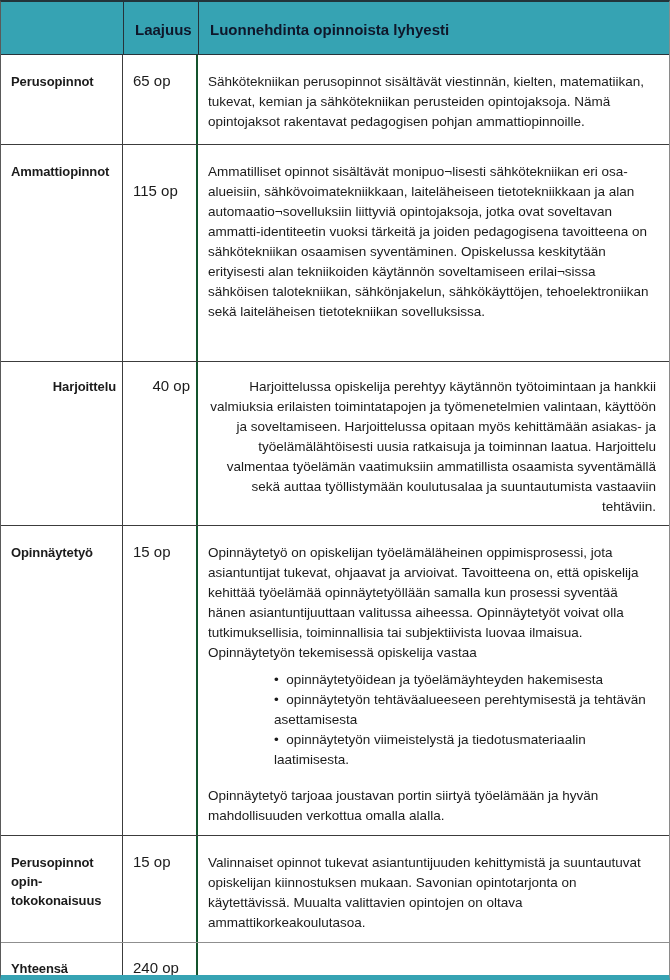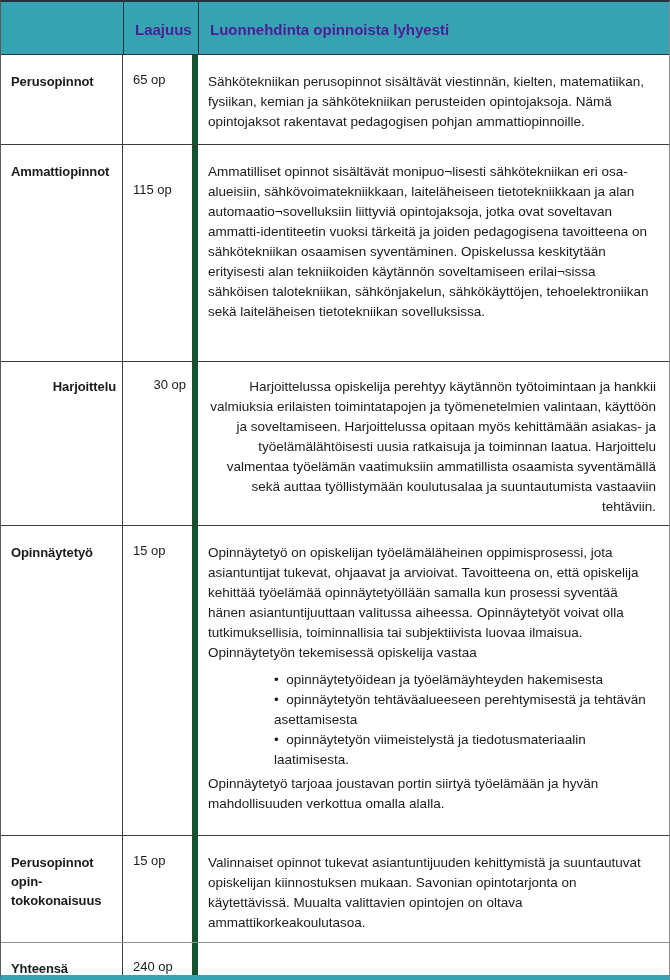--- a/index.html
+++ b/index.html
@@ -29,73 +29,73 @@
 
   
   .row.header {
     background: #36a3b3;
     min-height: 53px;
     border-bottom: 1px solid #27333a;
   }
   .row.header .cell {
     display: flex;
     align-items: center;
-    color: #4c1d95;
+    color: #0f172a;
     font-weight: bold;
     font-size: 15px;
     padding: 2px 6px 0 11px;
   }
   .row.header .cell + .cell { border-left: 1px solid #27333a; }
 
   
   .cell { padding: 17px 6px 8px 10px; }
   .c1 { border-right: 1px solid #3c3c3c; font-weight: bold; font-size: 13px; letter-spacing: -0.1px; white-space: pre-line; line-height: 19px; }
-  .c2 { border-right: 6px solid #14532d; font-size: 13px; }
+  .c2 { border-right: 2px solid #14532d; font-size: 15px; }
   .c3 { font-size: 13.5px; line-height: 20px; padding-right: 13px; text-align: left; }
   .credit-low { padding-top: 37px; }
 
   .r1 { min-height: 90px; }
   .r2 { min-height: 217px; }
   .r3 { min-height: 148px; }
   .r4 { min-height: 310px; }
   .r5 { min-height: 107px; }
   .r6 { min-height: 48px; }
   .r3 .cell { padding-top: 15px; text-align: right; }
   .r6 .cell { padding-top: 16px; }
 
-  .bullet-list { margin-top: 7px; margin-bottom: 4px; }
+  .bullet-list { margin-top: 7px; margin-bottom: 16px; }
   .bullet-item { padding-left: 66px; }
   .bullet-item::before { content: "\2022\00A0\00A0"; }
 </style>
 </head>
 <body>
 
 <div class="doc-table">
 
   <div class="row header">
     <div class="cell"></div>
     <div class="cell">Laajuus</div>
     <div class="cell">Luonnehdinta opinnoista lyhyesti</div>
   </div>
 
   <div class="row r1">
     <div class="cell c1">Perusopinnot</div>
     <div class="cell c2">65 op</div>
-    <div class="cell c3">Sähkötekniikan perusopinnot sisältävät viestinnän, kielten, matematiikan, fysiikan, kemian ja sähkötekniikan perusteiden opintojaksoja. Nämä opintojaksot rakentavat pedagogisen pohjan ammattiopinnoille.</div>
+    <div class="cell c3">Sähkötekniikan perusopinnot sisältävät viestinnän, kielten, matematiikan, tukevat, kemian ja sähkötekniikan perusteiden opintojaksoja. Nämä opintojaksot rakentavat pedagogisen pohjan ammattiopinnoille.</div>
   </div>
 
   <div class="row r2">
     <div class="cell c1">Ammattiopinnot</div>
     <div class="cell c2 credit-low">115 op</div>
     <div class="cell c3">Ammatilliset opinnot sisältävät monipuo¬lisesti sähkötekniikan eri osa-alueisiin, sähkövoimatekniikkaan, laiteläheiseen tietotekniikkaan ja alan automaatio¬sovelluksiin liittyviä opintojaksoja, jotka ovat soveltavan ammatti-identiteetin vuoksi tärkeitä ja joiden pedagogisena tavoitteena on sähkötekniikan osaamisen syventäminen. Opiskelussa keskitytään erityisesti alan tekniikoiden käytännön soveltamiseen erilai¬sissa sähköisen talotekniikan, sähkönjakelun, sähkökäyttöjen, tehoelektroniikan sekä laiteläheisen tietotekniikan sovelluksissa.</div>
   </div>
 
   <div class="row r3">
     <div class="cell c1">Harjoittelu</div>
-    <div class="cell c2 credit-low">30 op</div>
+    <div class="cell c2 credit-low">40 op</div>
     <div class="cell c3">Harjoittelussa opiskelija perehtyy käytännön työtoimintaan ja hankkii valmiuksia erilaisten toimintatapojen ja työmenetelmien valintaan, käyttöön ja soveltamiseen.  Harjoittelussa opitaan myös kehittämään asiakas- ja työelämälähtöisesti uusia ratkaisuja ja toiminnan laatua.  Harjoittelu valmentaa työelämän vaatimuksiin ammatillista osaamista syventämällä sekä auttaa työllistymään koulutusalaa ja suuntautumista vastaaviin tehtäviin.</div>
   </div>
 
   <div class="row r4">
     <div class="cell c1">Opinnäytetyö</div>
     <div class="cell c2">15 op</div>
     <div class="cell c3">
       <div>Opinnäytetyö on opiskelijan työelämäläheinen oppimisprosessi, jota asiantuntijat tukevat, ohjaavat ja arvioivat. Tavoitteena on, että opiskelija kehittää työelämää opinnäytetyöllään samalla kun prosessi syventää hänen  asiantuntijuuttaan valitussa aiheessa.  Opinnäytetyöt voivat olla tutkimuksellisia, toiminnallisia tai subjektiivista luovaa ilmaisua. Opinnäytetyön tekemisessä opiskelija vastaa</div>
       <div class="bullet-list">
         <div class="bullet-item">opinnäytetyöidean ja työelämäyhteyden hakemisesta</div>

